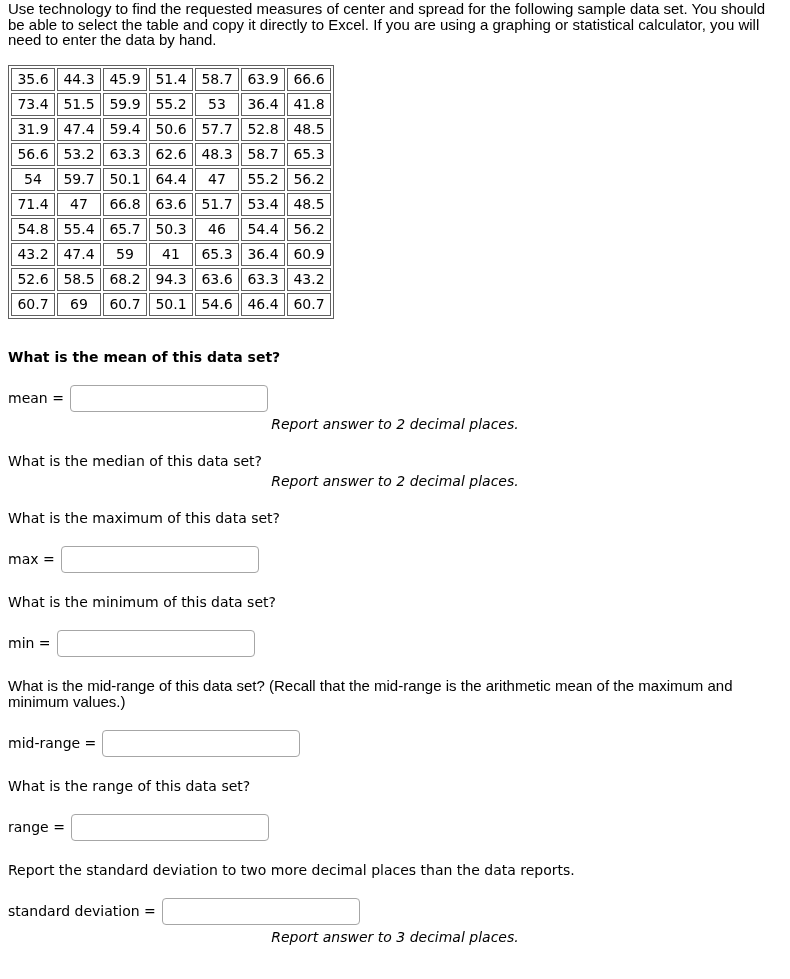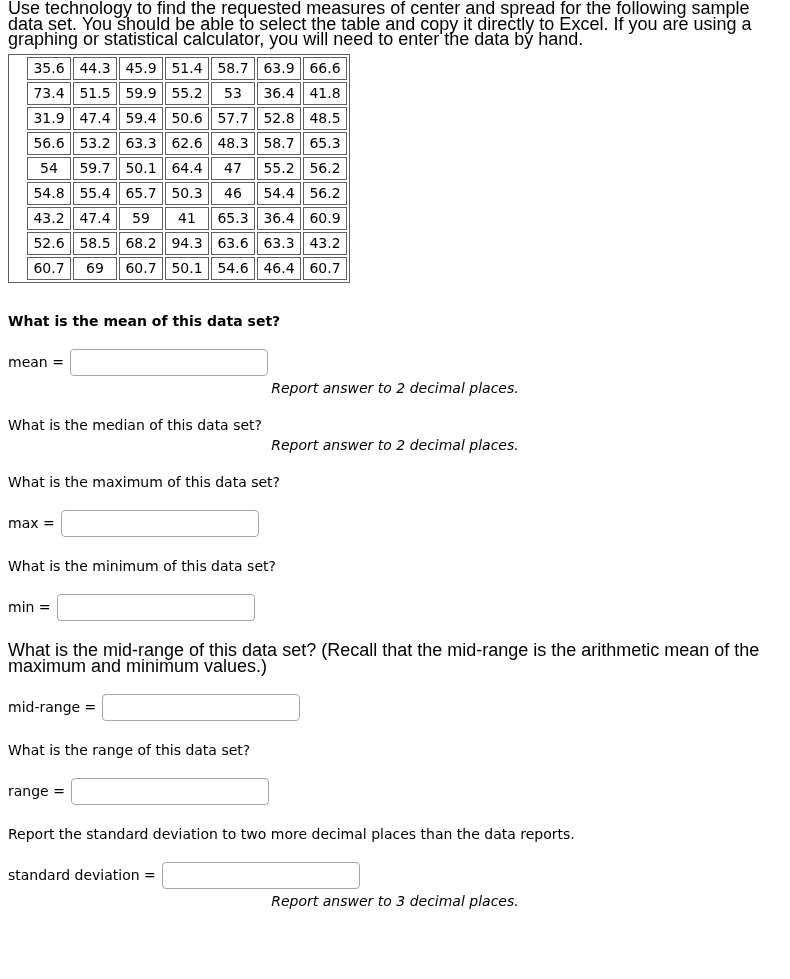--- a/index.html
+++ b/index.html
@@ -12,32 +12,31 @@
     width: 790px;
     min-height: 979px;
     box-sizing: border-box;
     padding: 1px 8px 10px 8px;
     font-family: "DejaVu Sans", sans-serif;
     font-size: 14px;
   }
   
   .cond {
     font-family: "Liberation Sans", sans-serif;
-    font-size: 18px;
+    font-size: 15px;
     line-height: 15.5px;
   }
   p.intro {
     margin: 0;
   }
   table.data {
     border-collapse: separate;
     border-spacing: 2px;
     border: 1px solid #5f5f5f;
-    margin-top: 6px;
-    padding-left: 16px;
+    margin-top: 17px;
   }
   table.data td {
     border: 1px solid #5f5f5f;
     min-width: 38px;
     height: 21px;
     padding: 0 2px;
     text-align: center;
     vertical-align: middle;
     font-size: 14px;
     background: #ffffff;
@@ -122,20 +121,29 @@
         <tr>
           <td>54</td>
           <td>59.7</td>
           <td>50.1</td>
           <td>64.4</td>
           <td>47</td>
           <td>55.2</td>
           <td>56.2</td>
         </tr>
         <tr>
+          <td>71.4</td>
+          <td>47</td>
+          <td>66.8</td>
+          <td>63.6</td>
+          <td>51.7</td>
+          <td>53.4</td>
+          <td>48.5</td>
+        </tr>
+        <tr>
           <td>54.8</td>
           <td>55.4</td>
           <td>65.7</td>
           <td>50.3</td>
           <td>46</td>
           <td>54.4</td>
           <td>56.2</td>
         </tr>
         <tr>
           <td>43.2</td>

